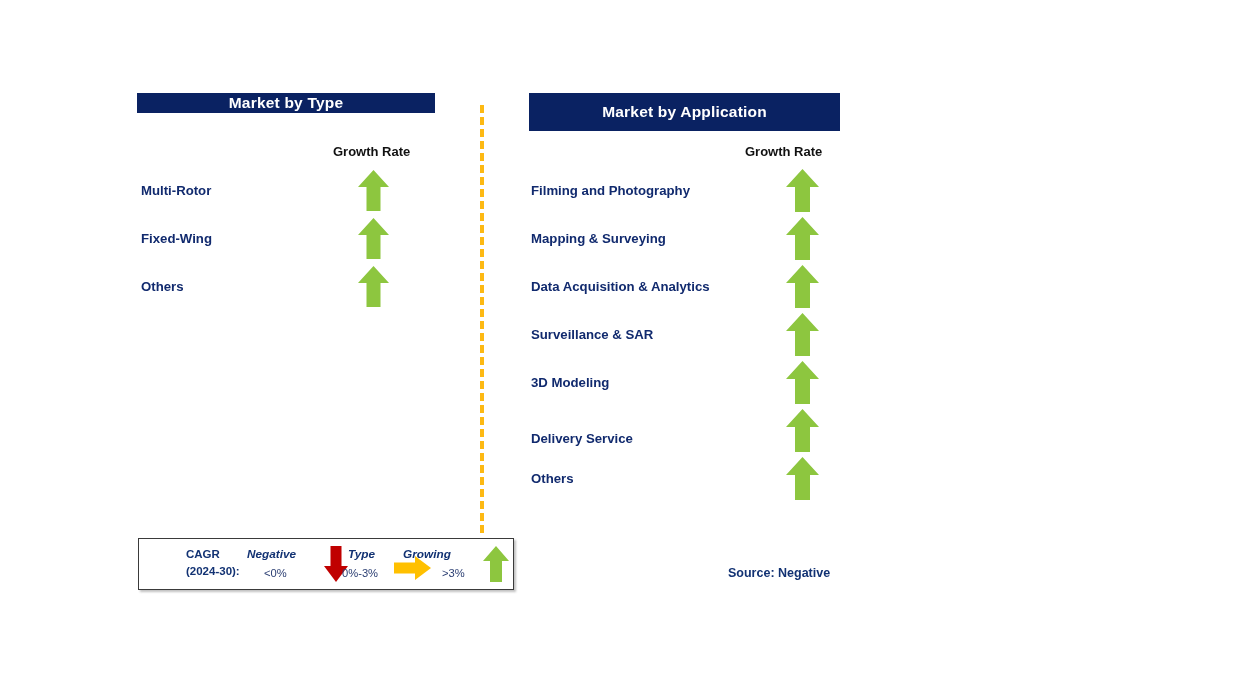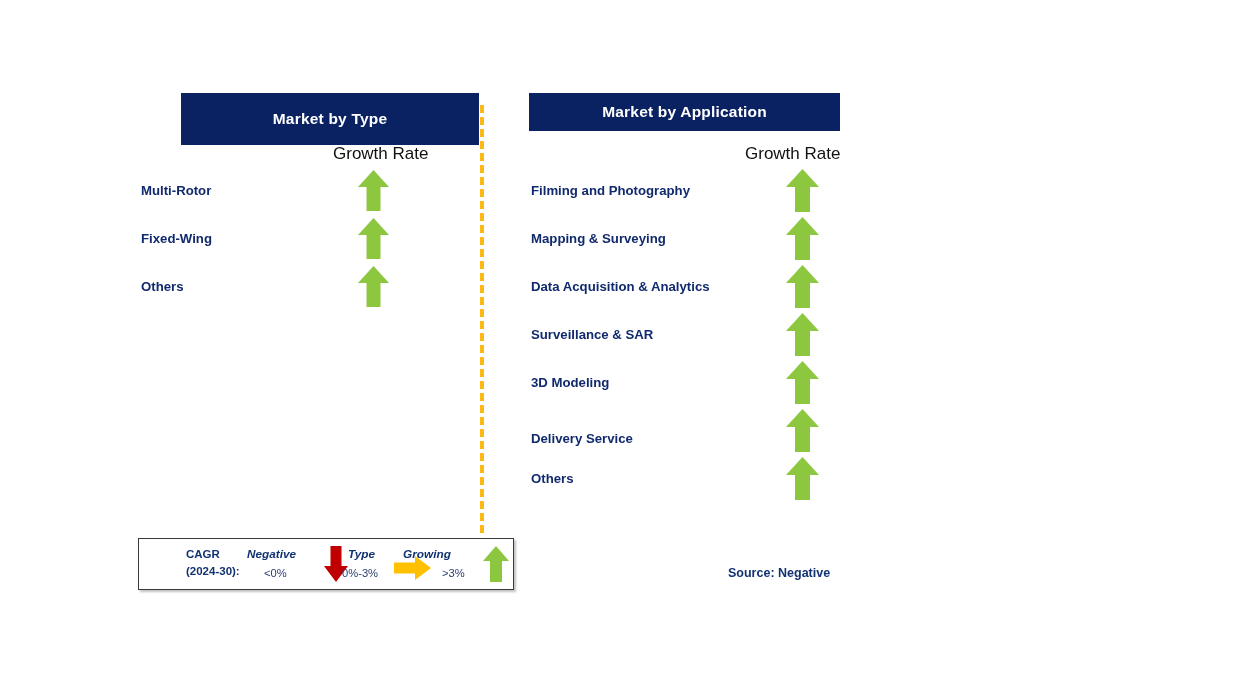--- a/index.html
+++ b/index.html
@@ -26,28 +26,28 @@
     position: absolute;
     background: #0a2262;
     color: #ffffff;
     font-weight: bold;
     font-size: 15.5px;
     display: flex;
     align-items: center;
     justify-content: center;
     letter-spacing: .2px;
   }
-  #panel-type-header   { left: 137px; top: 93px;  width: 298px; height: 52px; margin-left: 44px; }
+  #panel-type-header   { left: 137px; top: 93px;  width: 298px; height: 20px; }
   #panel-app-header    { left: 529px; top: 93px;  width: 311px; height: 38px; }
 
   
   .growth-caption {
     position: absolute;
-    font-size: 17px;
-    font-weight: normal;
+    font-size: 13px;
+    font-weight: bold;
     color: #111111;
     white-space: nowrap;
   }
   #growth-caption-type { left: 333px; top: 144px; }
   #growth-caption-app  { left: 745px; top: 144px; }
   .row-label {
     position: absolute;
     font-size: 13.2px;
     font-weight: bold;
     color: #112a6e;

